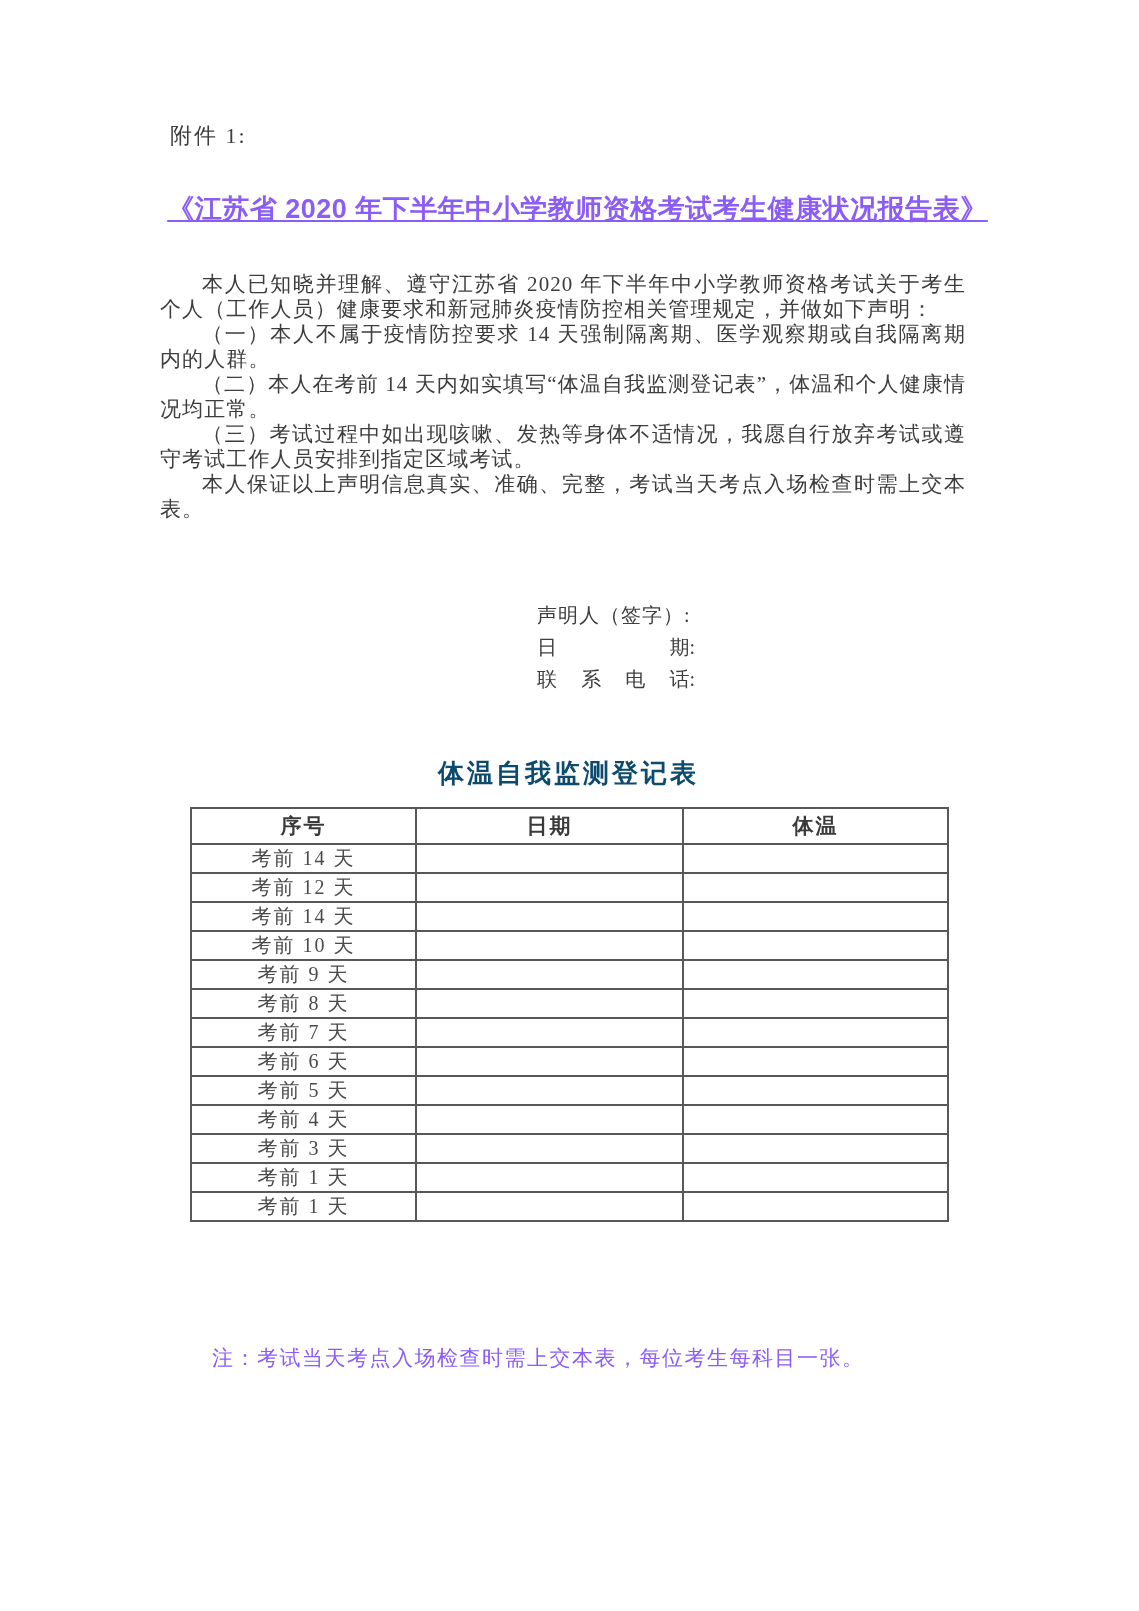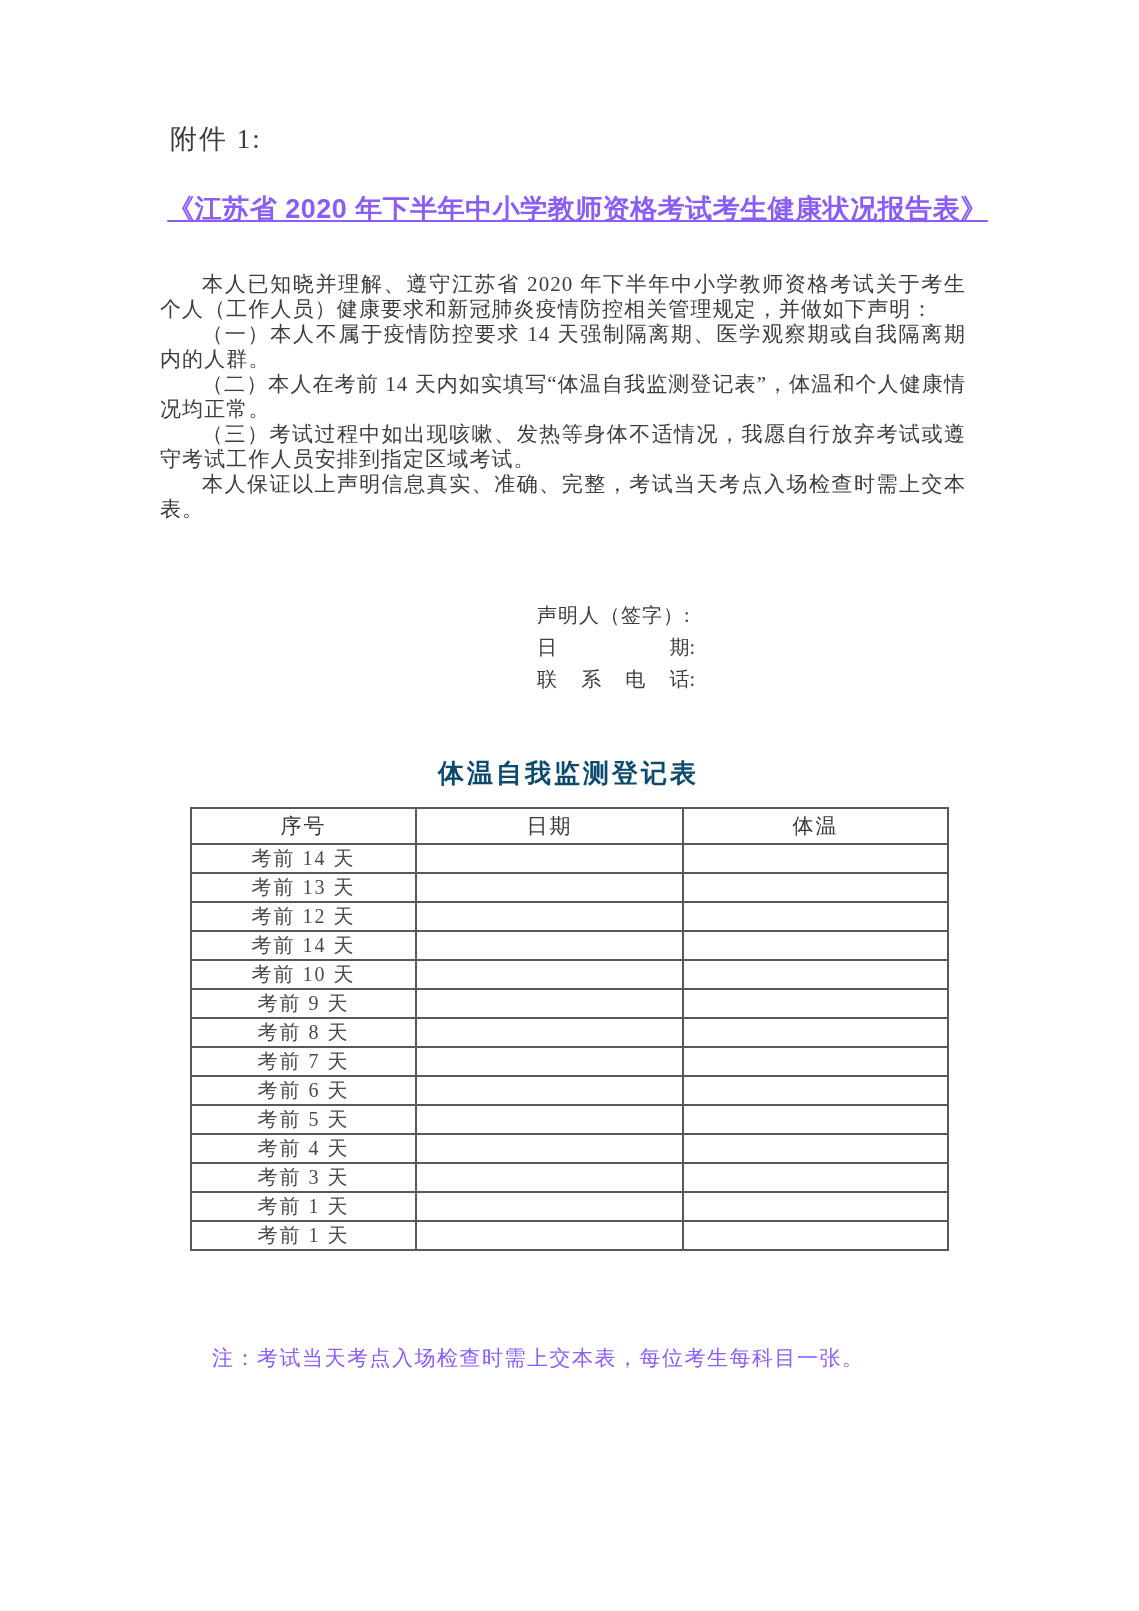--- a/index.html
+++ b/index.html
@@ -9,21 +9,21 @@
     height: 1611px;
     background: #ffffff;
     font-family: "Liberation Serif", "DejaVu Serif", serif;
     color: #3d3d3d;
     overflow: hidden;
   }
   .attachment {
     position: absolute;
     left: 170px;
     top: 121px;
-    font-size: 27px;
+    font-size: 22px;
     letter-spacing: 2px;
     text-align: right;
   }
   .doc-title {
     position: absolute;
     left: 8px;
     width: 1139px;
     top: 191px;
     margin: 0;
     text-align: center;
@@ -78,21 +78,21 @@
   .monitor-table th, .monitor-table td {
     border: 2px solid #585858;
     padding: 0;
     text-align: center;
     vertical-align: middle;
   }
   .monitor-table thead tr { height: 36px; }
   .monitor-table tbody tr { height: 29px; }
   .monitor-table th {
     font-size: 21px;
-    font-weight: normal;
+    font-weight: bold;
     letter-spacing: 2px;
     color: #3a3a3a;
   }
   .monitor-table td.seq {
     font-size: 20px;
     letter-spacing: 2px;
     color: #4a4a4a;
   }
   .note {
     position: absolute;
@@ -149,25 +149,20 @@
         <th>体温</th>
       </tr>
     </thead>
     <tbody>
       <tr>
         <td class="seq">考前 14 天</td>
         <td></td>
         <td></td>
       </tr>
       <tr>
-        <td class="seq">考前 13 天</td>
-        <td></td>
-        <td></td>
-      </tr>
-      <tr>
         <td class="seq">考前 12 天</td>
         <td></td>
         <td></td>
       </tr>
       <tr>
         <td class="seq">考前 14 天</td>
         <td></td>
         <td></td>
       </tr>
       <tr>

